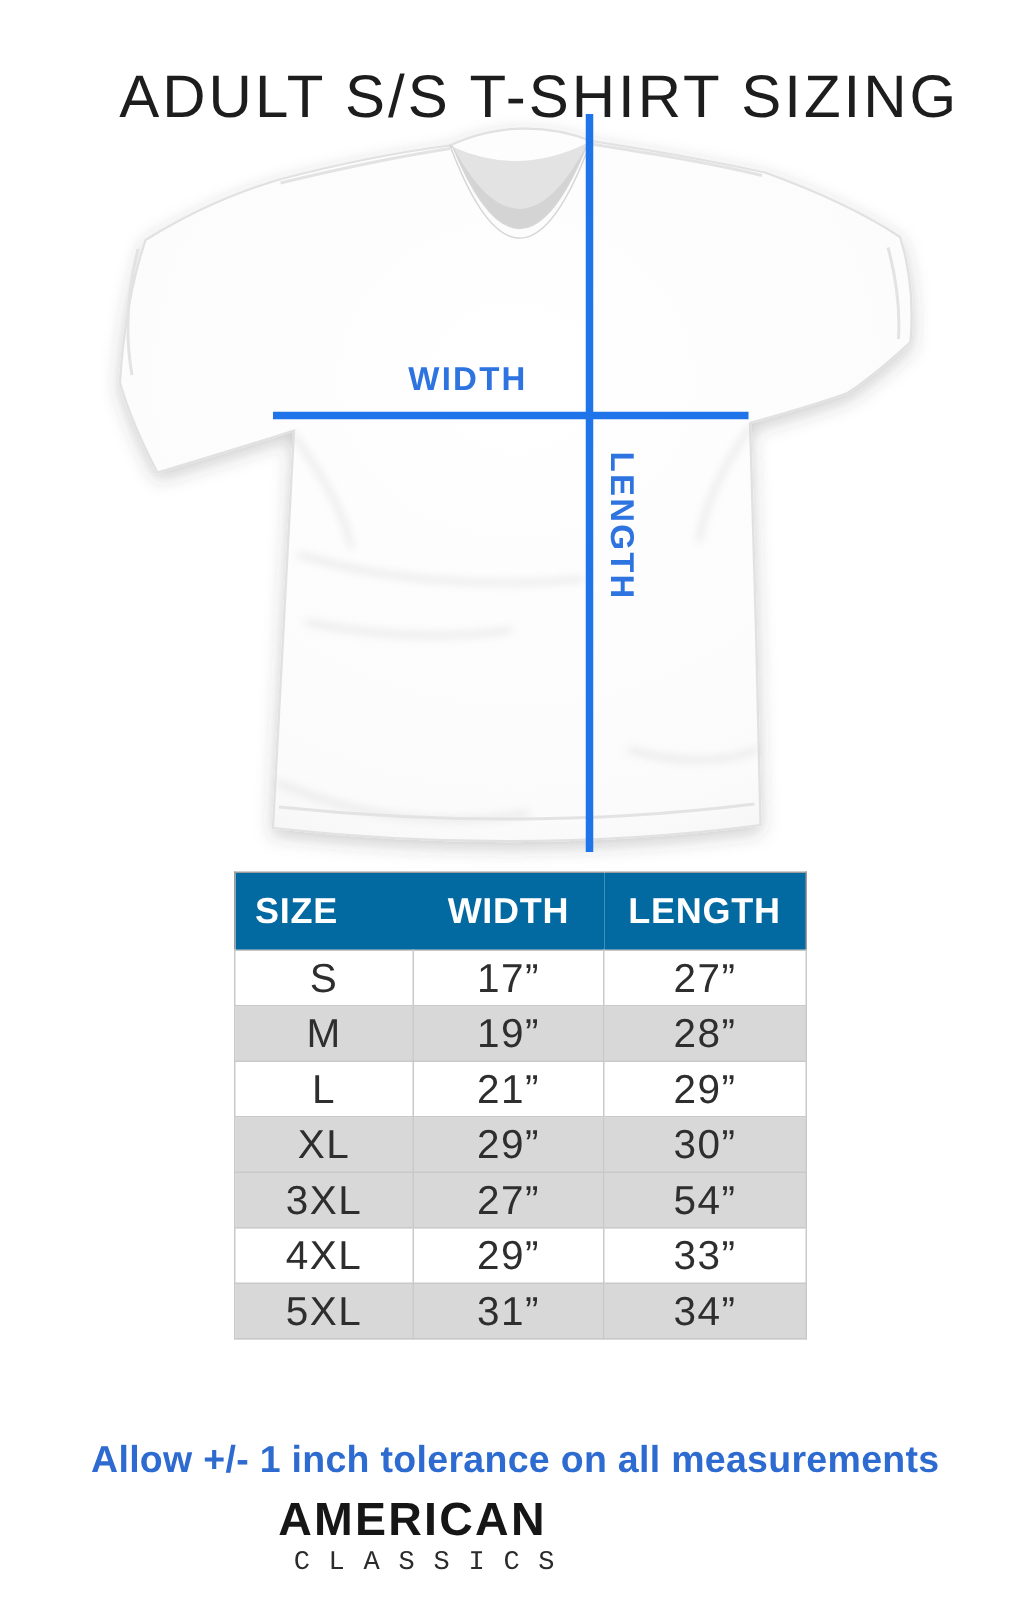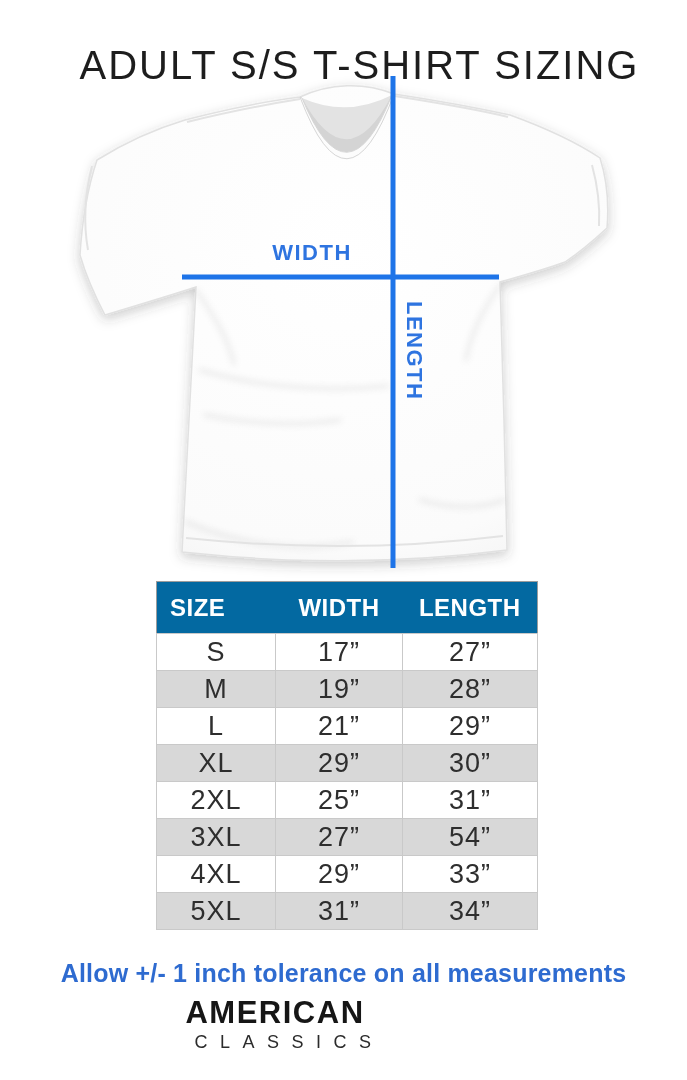--- a/index.html
+++ b/index.html
@@ -43,21 +43,21 @@
     position: absolute; top: 959px; left: 0; width: 687px; text-align: center;
     font-size: 25px; font-weight: 700; color: #2e6bd0; letter-spacing: 0.2px;
   }
   .brand { position: absolute; top: 996px; left: 0; width: 550px; text-align: center; }
   .brand-primary {
     font-size: 31px; font-weight: 900; letter-spacing: 1.5px;
     line-height: 33px; color: #161616;
   }
   .brand-secondary {
     font-size: 18px; font-weight: 400; letter-spacing: 12.5px; padding-left: 28px;
-    line-height: 22px; margin-top: 2px; color: #2b2b2b;
+    line-height: 22px; margin-top: 2px; color: #2b2b2b; font-family: Liberation Mono, monospace;
   }
 </style>
 </head>
 <body>
 
 <div class="page">
 
   <h1 class="title">ADULT S/S T-SHIRT SIZING</h1>
 
   <svg class="shirt-svg" width="687" height="515" viewBox="0 0 687 515">
@@ -146,25 +146,20 @@
       <tr>
         <td>L</td>
         <td>21”</td>
         <td>29”</td>
       </tr>
       <tr class="alt">
         <td>XL</td>
         <td>29”</td>
         <td>30”</td>
       </tr>
-      <tr>
-        <td>2XL</td>
-        <td>25”</td>
-        <td>31”</td>
-      </tr>
       <tr class="alt">
         <td>3XL</td>
         <td>27”</td>
         <td>54”</td>
       </tr>
       <tr>
         <td>4XL</td>
         <td>29”</td>
         <td>33”</td>
       </tr>

